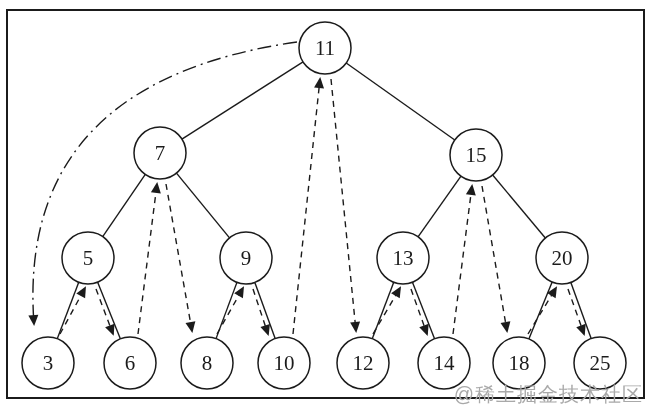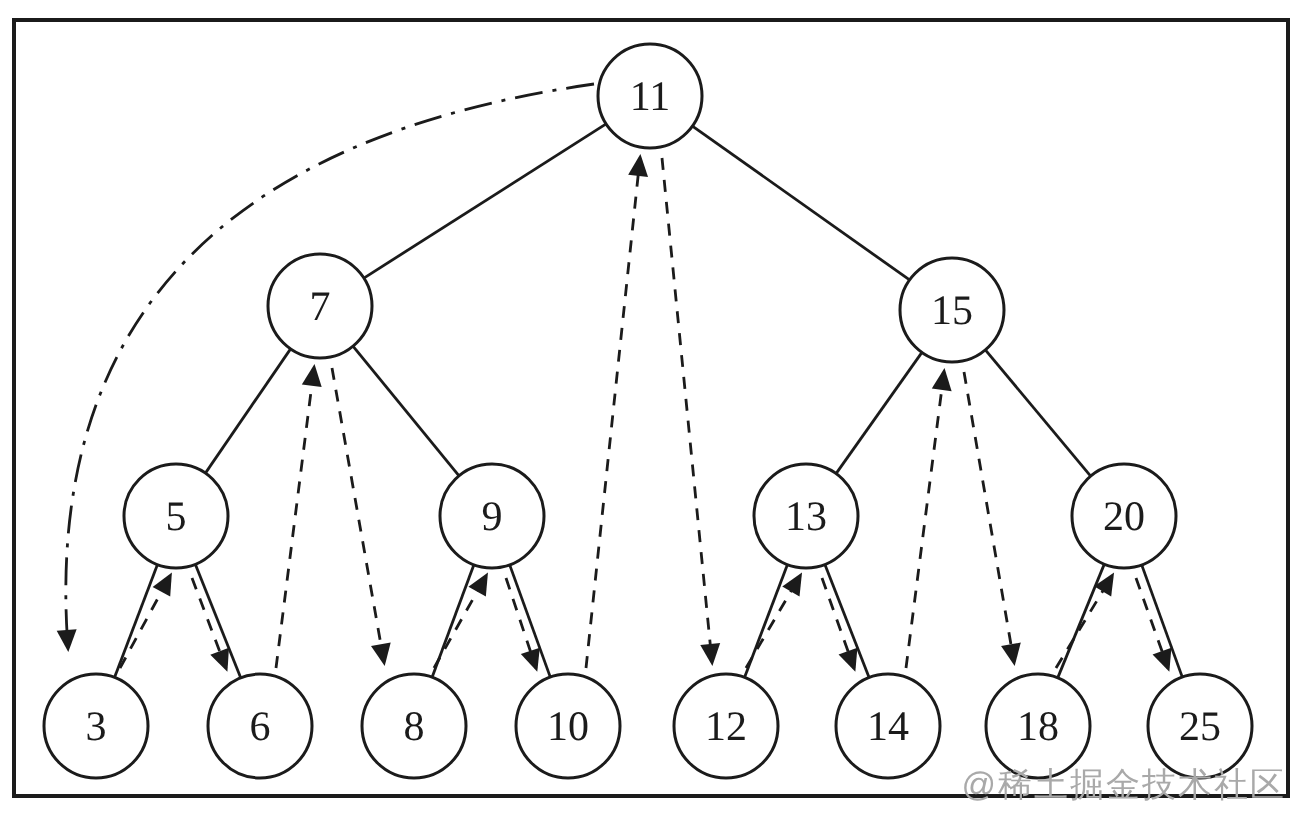--- a/index.html
+++ b/index.html
@@ -22,21 +22,21 @@
     display: block;
   }
   .node-label {
     font-family: "Liberation Serif", "DejaVu Serif", serif;
     fill: #1b1b1b;
   }
   .watermark {
     position: absolute;
     right: 7px;
     top: 381px;
-    font-size: 17px;
+    font-size: 20px;
     letter-spacing: 1px;
     font-family: "Liberation Sans", "DejaVu Sans", sans-serif;
     user-select: none;
     white-space: nowrap;
     z-index: 2;
     text-align: right;
   }
 </style>
 </head>
 <body>

